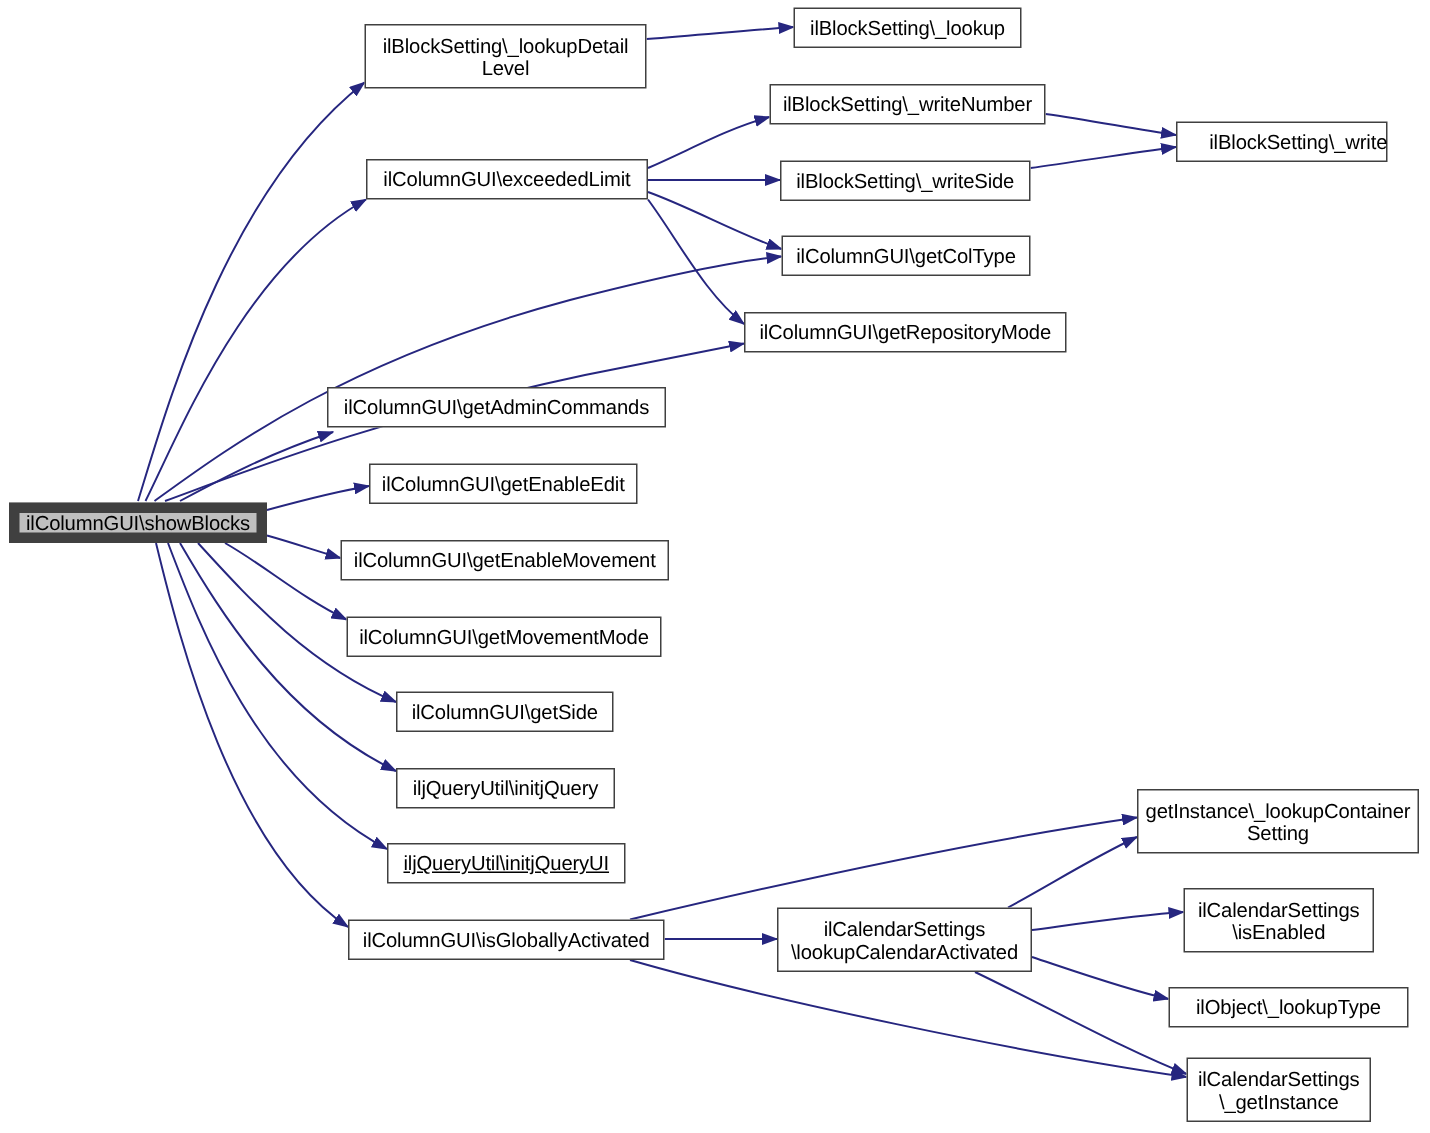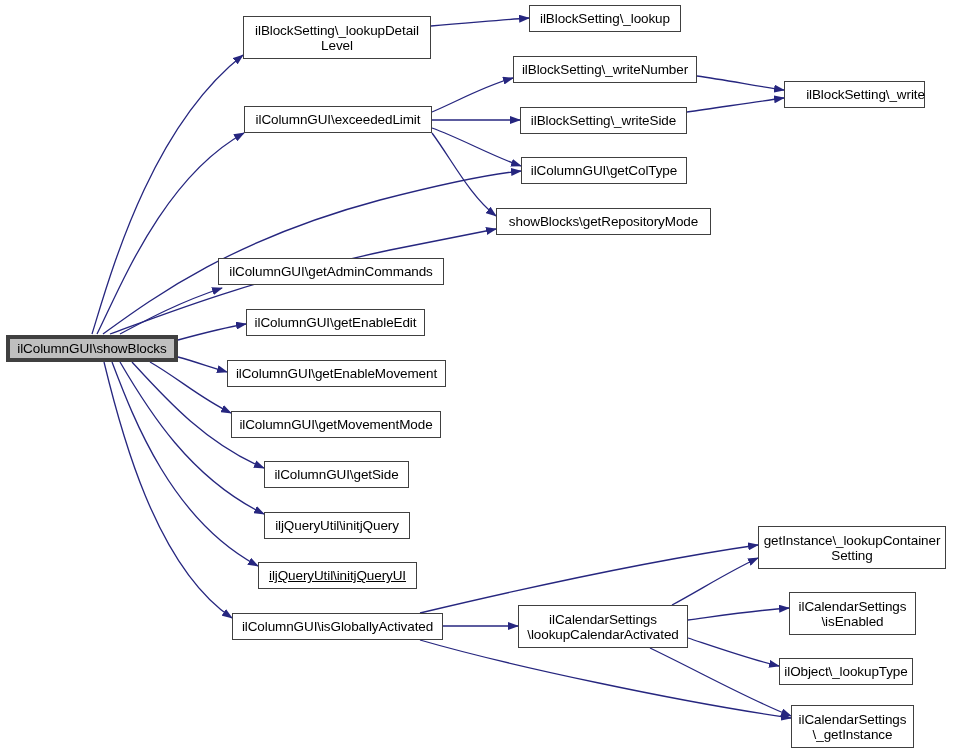--- a/index.html
+++ b/index.html
@@ -44,21 +44,21 @@
     border: 1px solid #404040;
     color: #000000;
     font-size: 13.5px;
     line-height: 15px;
     letter-spacing: -0.1px;
     white-space: pre-line;
     cursor: pointer;
   }
   .node.highlight {
     background: #bfbfbf;
-    border: 4px solid #15803d;
+    border: 7px solid #15803d;
   }
   .node-label {
     display: block;
     padding: 0 3px;
     white-space: pre-line;
   }
 </style>
 </head>
 <body>
 
@@ -101,32 +101,32 @@
   <div id="node-layer">
       <div class="node highlight" style="left: 6px; top: 335px; width: 172px; height: 27px; border-color: rgb(64, 64, 64); background: rgb(191, 191, 191);"><span class="node-label">ilColumnGUI\showBlocks</span></div>
       <div class="node" style="left: 243px; top: 16px; width: 188px; height: 43px; border-color: rgb(64, 64, 64); background: rgb(255, 255, 255);"><span class="node-label">ilBlockSetting\_lookupDetail
 Level</span></div>
       <div class="node" style="left: 244px; top: 106px; width: 188px; height: 27px; border-color: rgb(64, 64, 64); background: rgb(255, 255, 255);"><span class="node-label">ilColumnGUI\exceededLimit</span></div>
       <div class="node" style="left: 529px; top: 5px; width: 152px; height: 27px; border-color: rgb(64, 64, 64); background: rgb(255, 255, 255);"><span class="node-label">ilBlockSetting\_lookup</span></div>
       <div class="node" style="left: 513px; top: 56px; width: 184px; height: 27px; border-color: rgb(64, 64, 64); background: rgb(255, 255, 255);"><span class="node-label">ilBlockSetting\_writeNumber</span></div>
       <div class="node" style="left: 520px; top: 107px; width: 167px; height: 27px; border-color: rgb(64, 64, 64); background: rgb(255, 255, 255);"><span class="node-label">ilBlockSetting\_writeSide</span></div>
       <div class="node" style="left: 784px; top: 81px; width: 141px; height: 27px; border-color: rgb(64, 64, 64); background: rgb(255, 255, 255); padding-left: 22px;"><span class="node-label">ilBlockSetting\_write</span></div>
       <div class="node" style="left: 521px; top: 157px; width: 166px; height: 27px; border-color: rgb(64, 64, 64); background: rgb(255, 255, 255);"><span class="node-label">ilColumnGUI\getColType</span></div>
-      <div class="node" style="left: 496px; top: 208px; width: 215px; height: 27px; border-color: rgb(64, 64, 64); background: rgb(255, 255, 255);"><span class="node-label">showBlocks\getRepositoryMode</span></div>
+      <div class="node" style="left: 496px; top: 208px; width: 215px; height: 27px; border-color: rgb(64, 64, 64); background: rgb(255, 255, 255);"><span class="node-label">ilColumnGUI\getRepositoryMode</span></div>
       <div class="node" style="left: 218px; top: 258px; width: 226px; height: 27px; border-color: rgb(64, 64, 64); background: rgb(255, 255, 255);"><span class="node-label">ilColumnGUI\getAdminCommands</span></div>
       <div class="node" style="left: 246px; top: 309px; width: 179px; height: 27px; border-color: rgb(64, 64, 64); background: rgb(255, 255, 255);"><span class="node-label">ilColumnGUI\getEnableEdit</span></div>
       <div class="node" style="left: 227px; top: 360px; width: 219px; height: 27px; border-color: rgb(64, 64, 64); background: rgb(255, 255, 255);"><span class="node-label">ilColumnGUI\getEnableMovement</span></div>
       <div class="node" style="left: 231px; top: 411px; width: 210px; height: 27px; border-color: rgb(64, 64, 64); background: rgb(255, 255, 255);"><span class="node-label">ilColumnGUI\getMovementMode</span></div>
       <div class="node" style="left: 264px; top: 461px; width: 145px; height: 27px; border-color: rgb(64, 64, 64); background: rgb(255, 255, 255);"><span class="node-label">ilColumnGUI\getSide</span></div>
       <div class="node" style="left: 264px; top: 512px; width: 146px; height: 27px; border-color: rgb(64, 64, 64); background: rgb(255, 255, 255);"><span class="node-label">iljQueryUtil\initjQuery</span></div>
       <div class="node" style="left: 258px; top: 562px; width: 159px; height: 27px; border-color: rgb(64, 64, 64); background: rgb(255, 255, 255); text-decoration: underline;"><span class="node-label">iljQueryUtil\initjQueryUI</span></div>
       <div class="node" style="left: 232px; top: 613px; width: 211px; height: 27px; border-color: rgb(64, 64, 64); background: rgb(255, 255, 255);"><span class="node-label">ilColumnGUI\isGloballyActivated</span></div>
       <div class="node" style="left: 518px; top: 605px; width: 170px; height: 43px; border-color: rgb(64, 64, 64); background: rgb(255, 255, 255);"><span class="node-label">ilCalendarSettings
 \lookupCalendarActivated</span></div>
       <div class="node" style="left: 758px; top: 526px; width: 188px; height: 43px; border-color: rgb(64, 64, 64); background: rgb(255, 255, 255);"><span class="node-label">getInstance\_lookupContainer
 Setting</span></div>
       <div class="node" style="left: 789px; top: 592px; width: 127px; height: 43px; border-color: rgb(64, 64, 64); background: rgb(255, 255, 255);"><span class="node-label">ilCalendarSettings
 \isEnabled</span></div>
-      <div class="node" style="left: 779px; top: 658px; width: 134px; height: 27px; border-color: rgb(64, 64, 64); background: rgb(255, 255, 255);"><span class="node-label">ilObject\_lookupType</span></div>
+      <div class="node" style="left: 779px; top: 658px; width: 160px; height: 27px; border-color: rgb(64, 64, 64); background: rgb(255, 255, 255);"><span class="node-label">ilObject\_lookupType</span></div>
       <div class="node" style="left: 791px; top: 705px; width: 123px; height: 43px; border-color: rgb(64, 64, 64); background: rgb(255, 255, 255);"><span class="node-label">ilCalendarSettings
 \_getInstance</span></div>
     </div>
 </div>
 
 </body></html>

